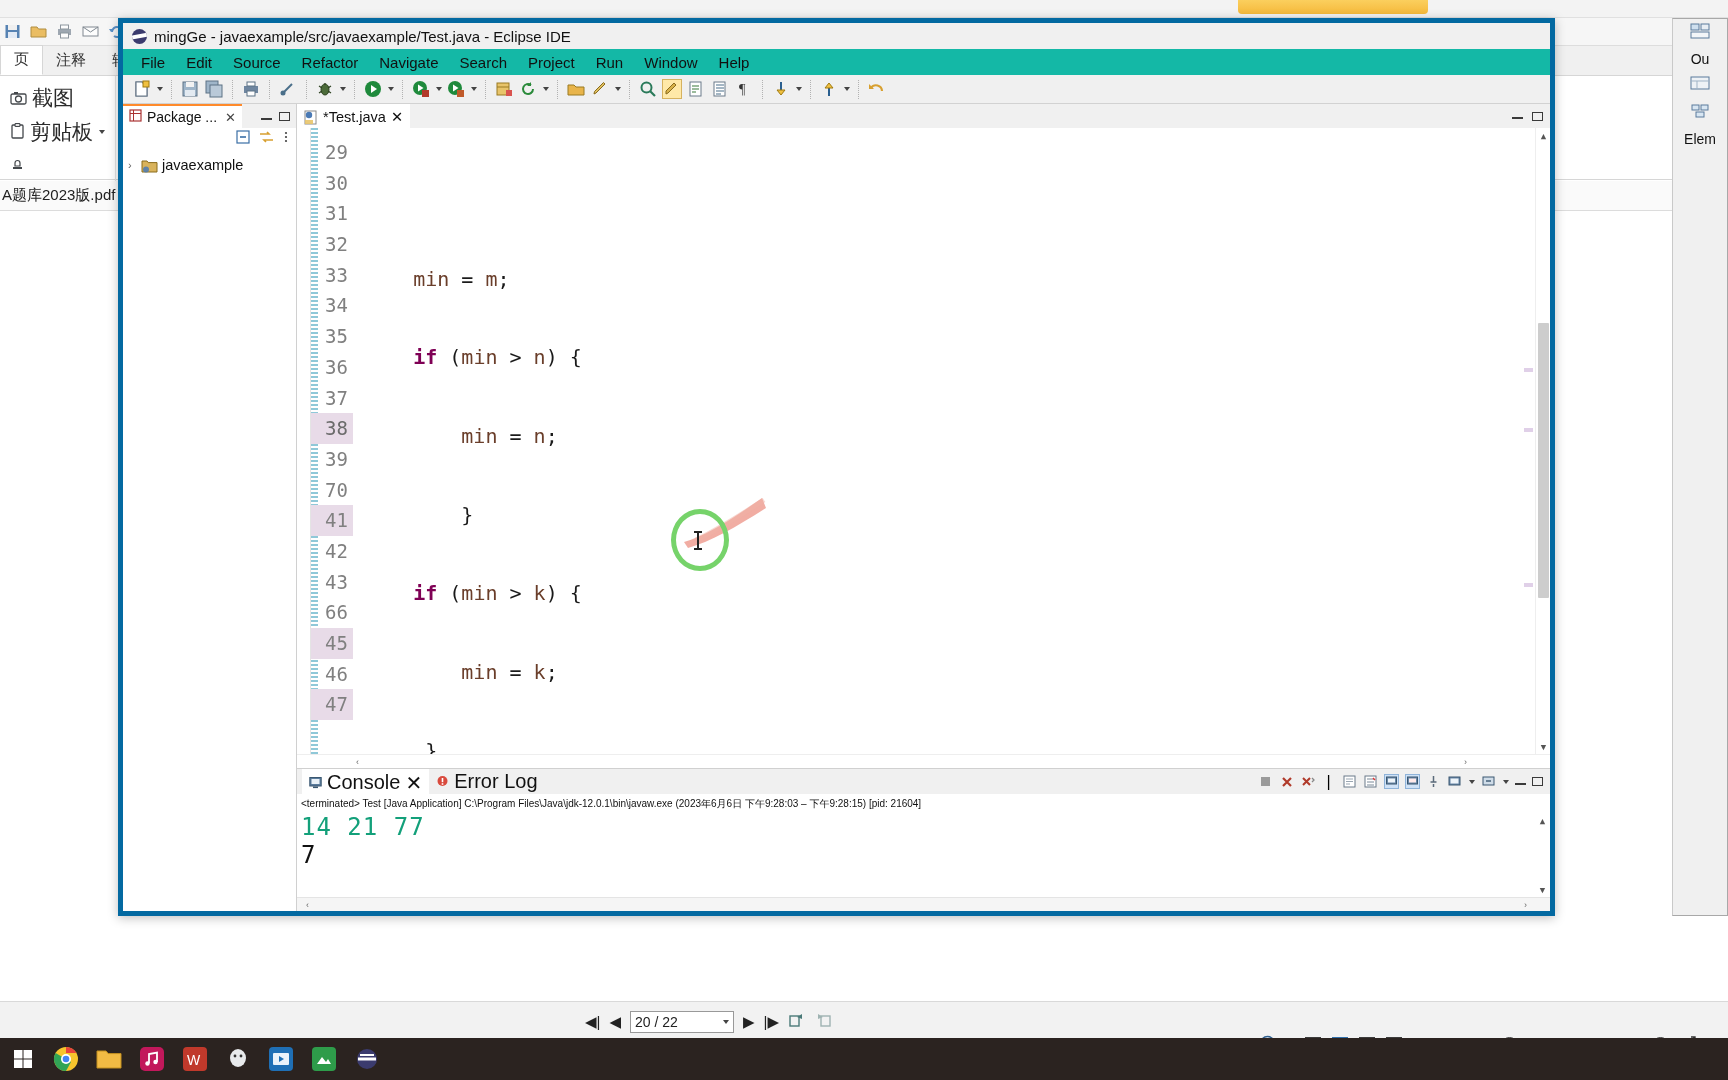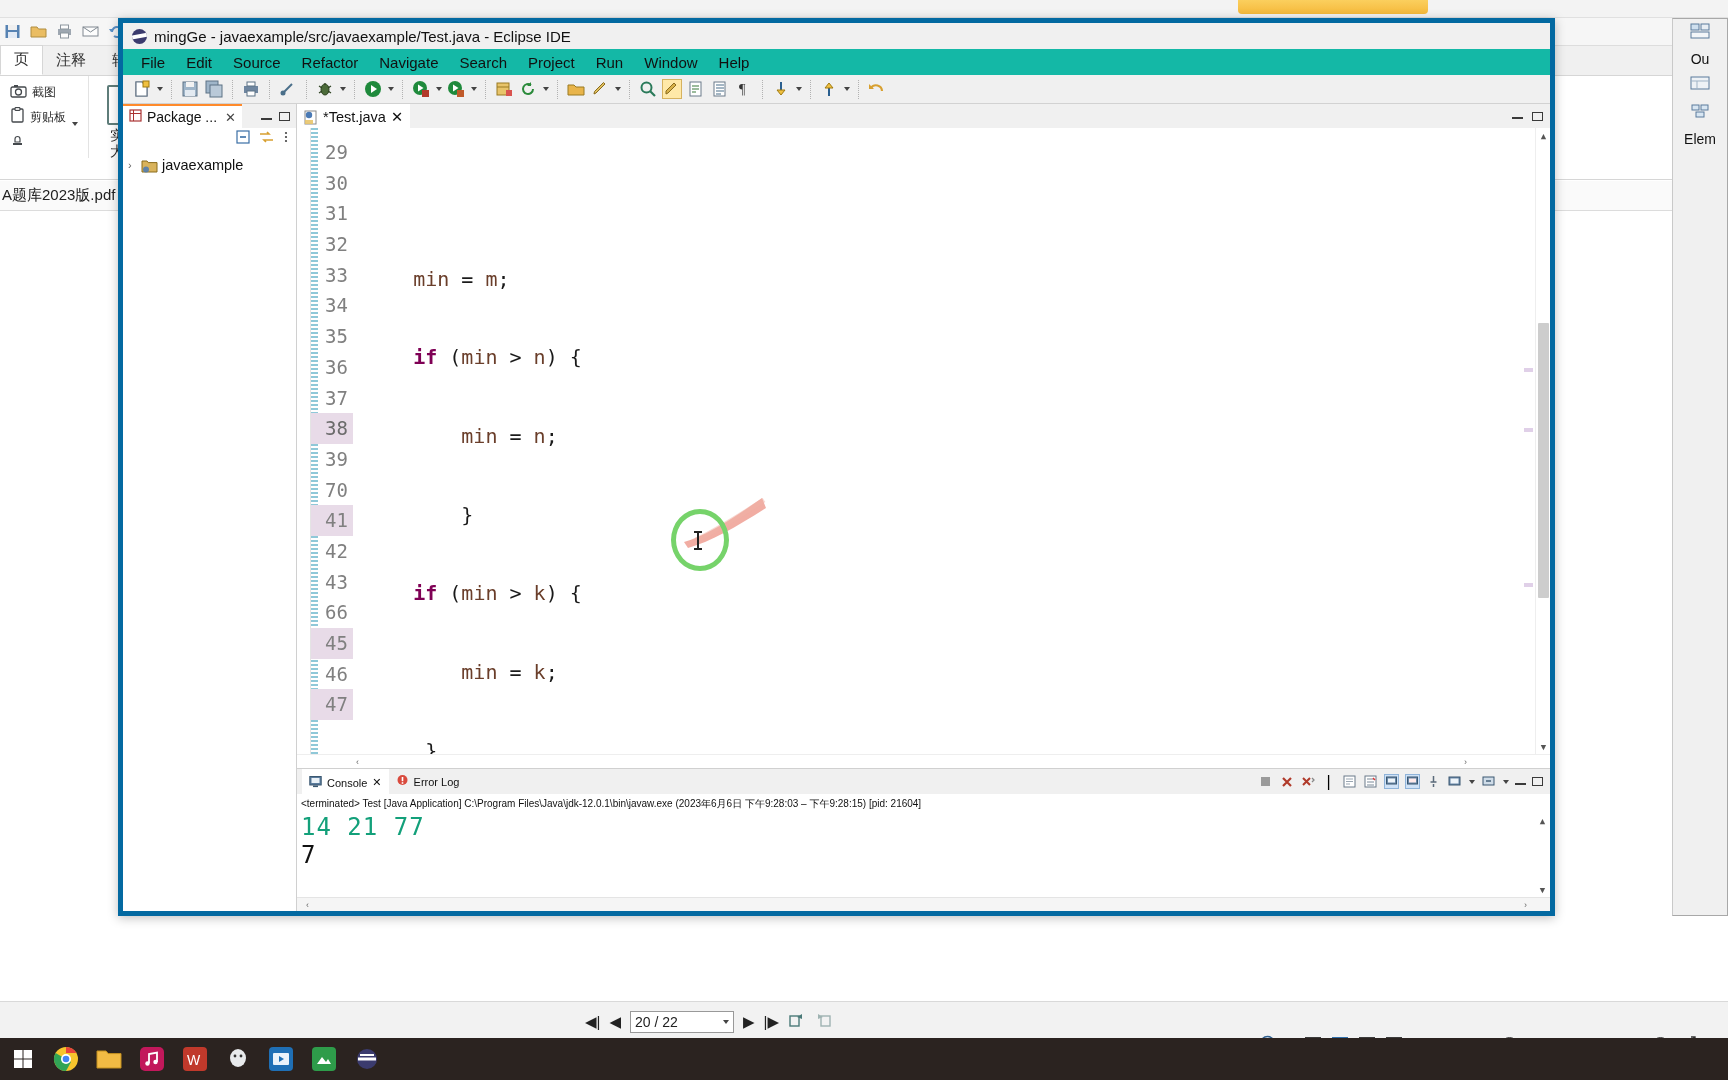--- a/index.html
+++ b/index.html
@@ -37,21 +37,21 @@
   .rb-tab {
     font-size: 15px; color: #333; padding: 4px 13px 5px 13px;
   }
   .rb-tab.active { background: #fff; border: 1px solid #d6d6d6; border-bottom: 1px solid #fff; }
   .bg-ribbon-body {
     position: absolute; left: 0; top: 76px; width: 1728px; height: 104px;
     background: #fff; border-bottom: 1px solid #d6d6d6;
     display: flex; align-items: flex-start;
   }
   .rb-group { display: flex; flex-direction: column; padding: 5px 8px; border-right: 1px solid #e3e3e3; }
-  .rb-item { display: flex; align-items: flex-end; gap: 5px; font-size: 12px; color: #2b2b2b; padding: 3px 2px; }
+  .rb-item { display: flex; align-items: center; gap: 5px; font-size: 21px; color: #2b2b2b; padding: 3px 2px; }
   .rb-big { display: flex; flex-direction: column; align-items: center; padding: 4px 10px; font-size: 14px; color: #2b2b2b; line-height: 1.15; }
   .rb-pageicon { width: 34px; height: 40px; border: 2px solid #5f7d7a; border-radius: 2px; margin-bottom: 2px; position: relative; }
   .bg-doc-tab {
     position: absolute; left: 0; top: 181px; width: 1728px; height: 30px;
     background: #fafafa; border-bottom: 1px solid #dcdcdc;
     display: flex; align-items: center; font-size: 15px; color: #222;
   }
   .bg-doc-tab span { padding-left: 2px; }
   .bg-page-area { position: absolute; left: 0; top: 211px; width: 1728px; height: 790px; background: #ffffff; }
   .bg-botbar {
@@ -168,21 +168,21 @@
   .hs-l, .hs-r { position:absolute; top:0; width:13px; height:13px; font-size:9px; color:#666; display:flex;align-items:center;justify-content:center;}
   .hs-l{left:54px;} .hs-r{right:78px;}
 
   
   .ovr { position: absolute; right: 15px; top: 0; width: 14px; height: 100%; }
   .ovr i { position: absolute; right: 2px; width: 9px; height: 4px; display: block; }
 
   
   .console { height: 143px; background: #f0f0f0; display: flex; flex-direction: column; border-top: 1px solid #d0d0d0; }
   .cons-tabrow { height: 25px; display: flex; align-items: center; background: #f0f0f0; padding-left: 5px; }
-  .cons-tab { display: flex; align-items: center; gap: 5px; font-size: 11px; color: #111; padding: 2px 7px; text-align: center; }
+  .cons-tab { display: flex; align-items: center; gap: 5px; font-size: 20px; color: #111; padding: 2px 7px; text-align: center; }
   .cons-tab.active { background: #fff; border-top: 2px solid #fff; height: 25px; }
   .cons-tools { margin-left: auto; display: flex; align-items: center; gap: 6px; padding-right: 7px; }
   .ct { width: 15px; height: 15px; display:flex;align-items:center;justify-content:center; }
   .ct.on { background: #cfe2f7; border: 1px solid #8fb3d9; }
   .cons-head { font-size: 10px; color: #111; background: #fff; padding: 3px 0 2px 4px; }
   .cons-out { flex: 1; background: #fff; padding-left: 4px; position: relative; font-family: "DejaVu Sans Mono", monospace; }
   .out1 { font-size: 24px; color: #13a07a; letter-spacing: 1px; }
   .out2 { font-size: 24px; color: #111; }
   .cons-vscroll { position: absolute; right: 0; top: 0; width: 15px; height: 100%; background: #fff; }
   .cons-hscroll { height: 14px; background: #f5f5f5; border-top: 1px solid #e4e4e4; position: relative; }

